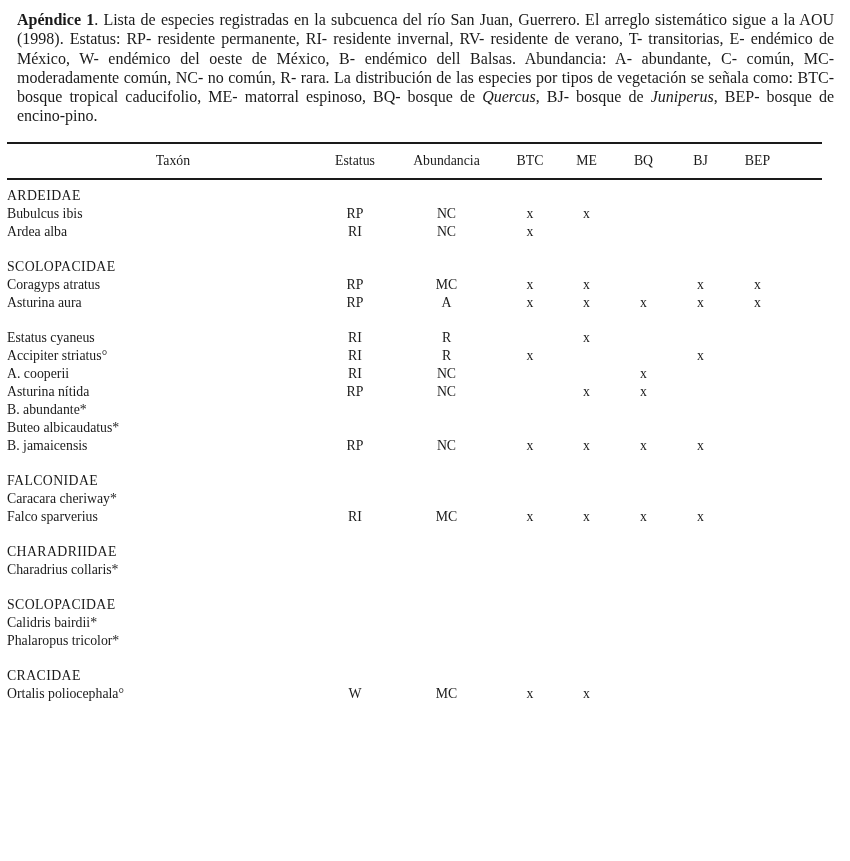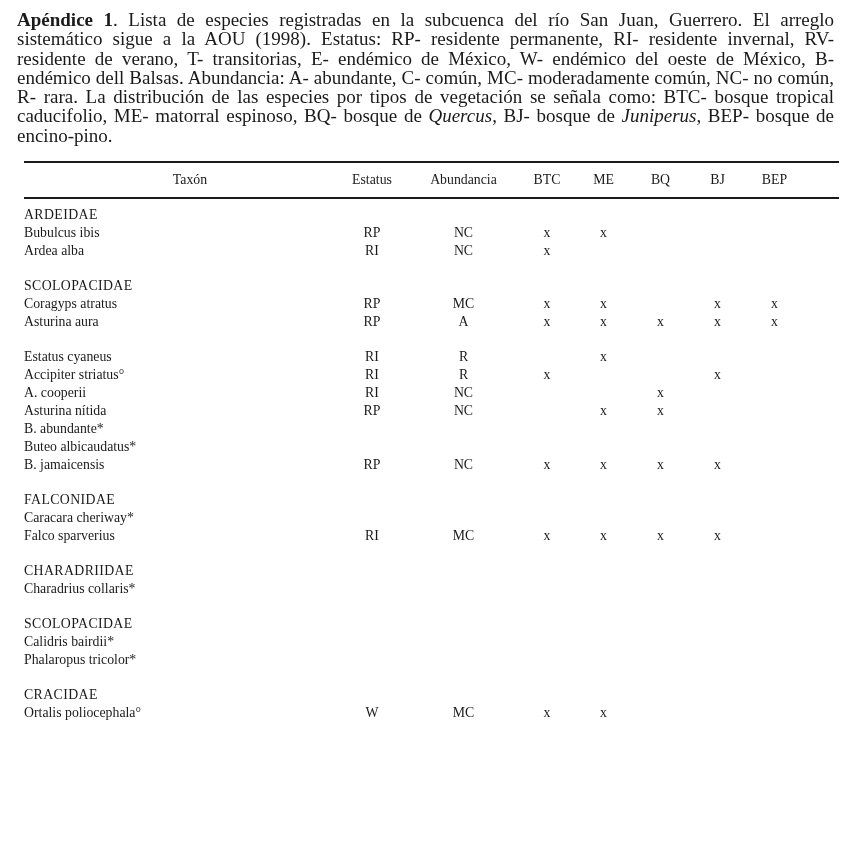--- a/index.html
+++ b/index.html
@@ -10,28 +10,28 @@
   body {
     width: 850px;
     height: 861px;
     font-family: "Liberation Serif", "DejaVu Serif", serif;
     color: #1a1a1a;
     overflow: hidden;
   }
   .caption {
     margin: 10px 16px 0 17px;
     width: 817px;
-    font-size: 19px;
+    font-size: 16px;
     line-height: 19.3px;
     text-align: justify;
   }
   .caption .bold { font-weight: bold; }
   .caption .italic { font-style: italic; }
 
-  .tablewrap { margin: 16px 17px 0 24px; }
+  .tablewrap { margin: 16px 17px 0 7px; }
 
   table.species {
     width: 815px;
     border-collapse: collapse;
     table-layout: fixed;
     border-top: 2px solid #1a1a1a;
   }
   table.species thead th {
     font-weight: normal;
     font-size: 13.8px;

